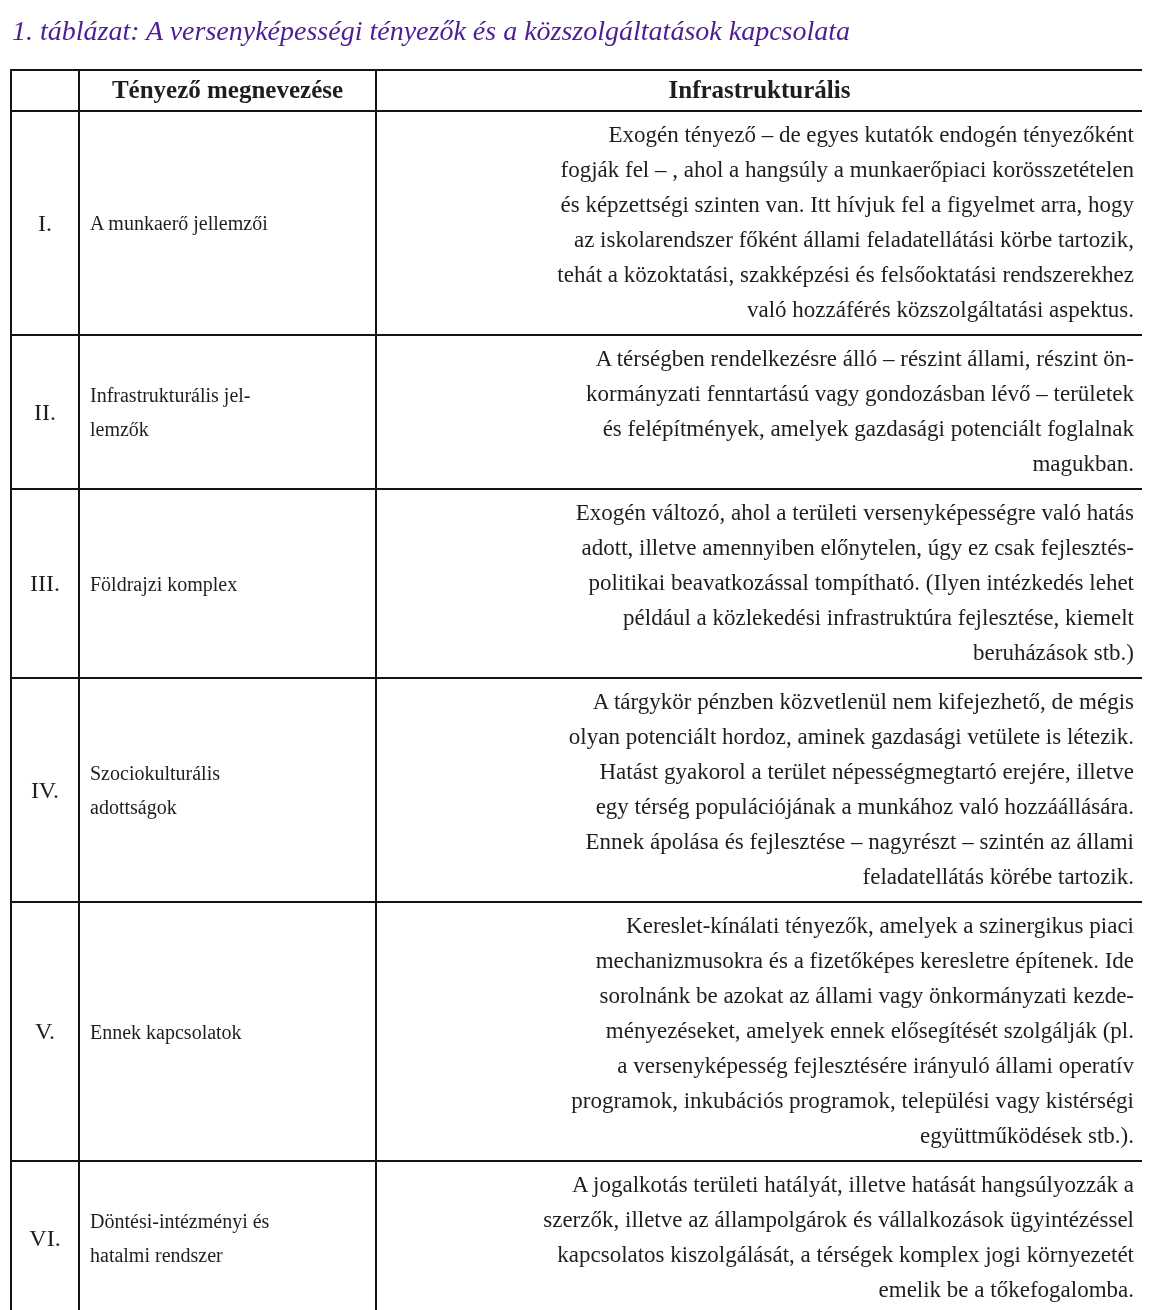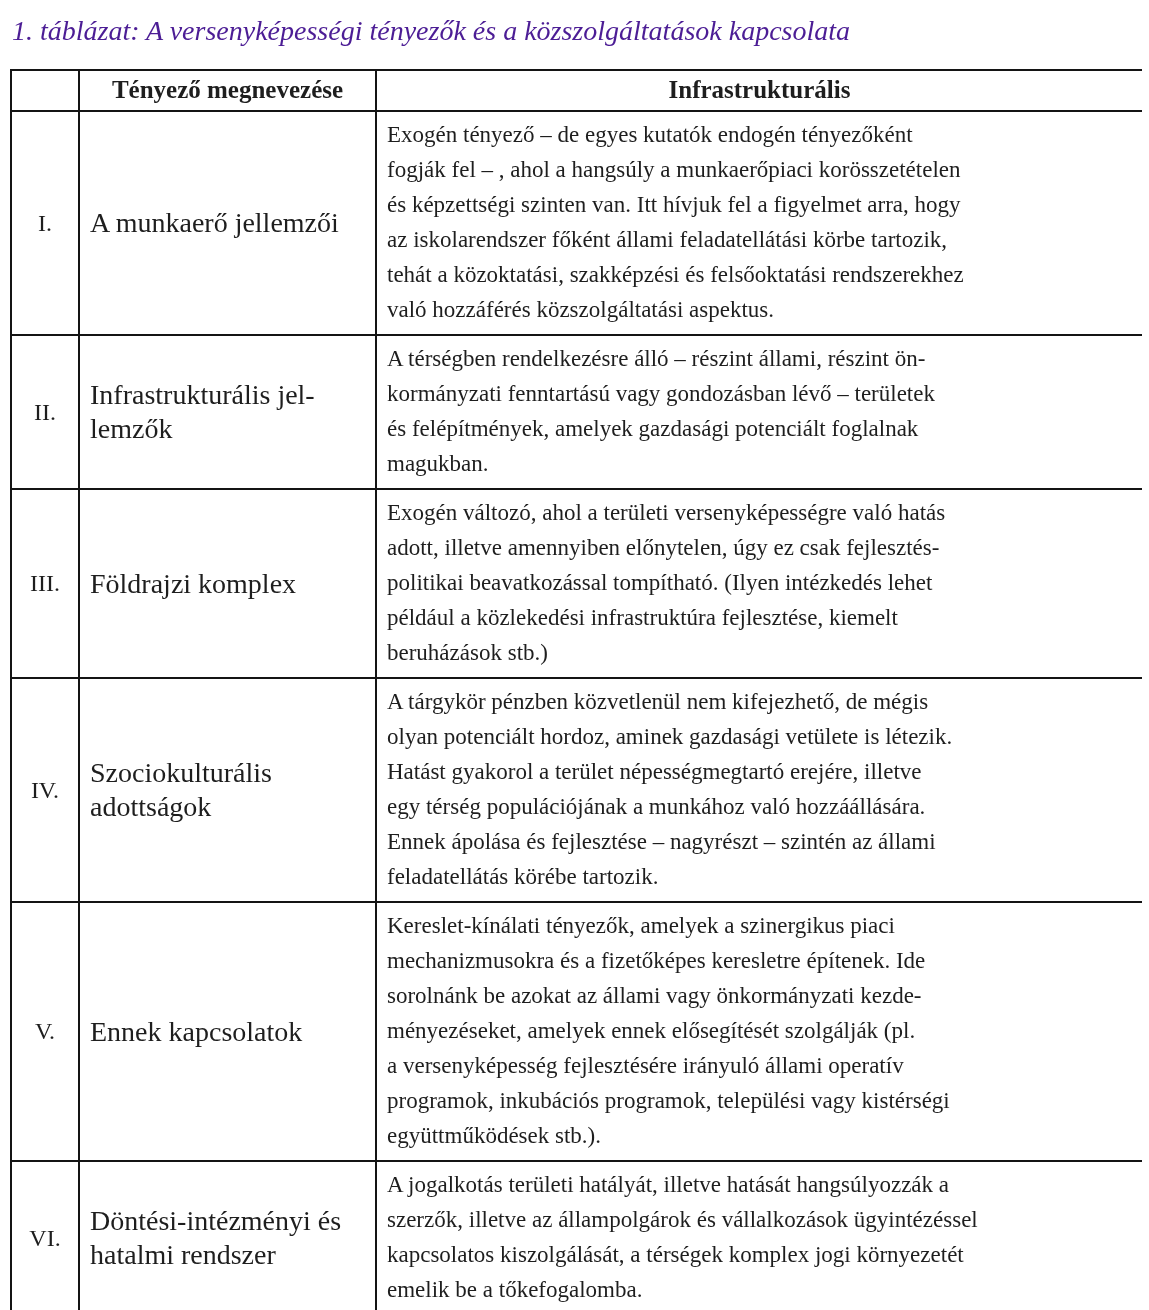--- a/index.html
+++ b/index.html
@@ -50,31 +50,32 @@
     height: 41px;
   }
   td.num {
     text-align: center;
     vertical-align: middle;
     font-size: 24px;
     padding: 4px 2px;
   }
   td.factor {
     vertical-align: middle;
-    font-size: 28px;
+    font-size: 20px;
     line-height: 34px;
     padding: 4px 8px 4px 10px;
     white-space: pre-line;
   }
   td.concept {
     vertical-align: middle;
     font-size: 23px;
     line-height: 35px;
     padding: 5px 8px 7px 10px;
     white-space: pre-line;
+    text-align: right;
   }
 </style>
 </head>
 <body>
 
 <div class="page">
   <div class="caption">1. táblázat: A versenyképességi tényezők és a közszolgáltatások kapcsolata</div>
 
   <table class="factors">
     <colgroup>

